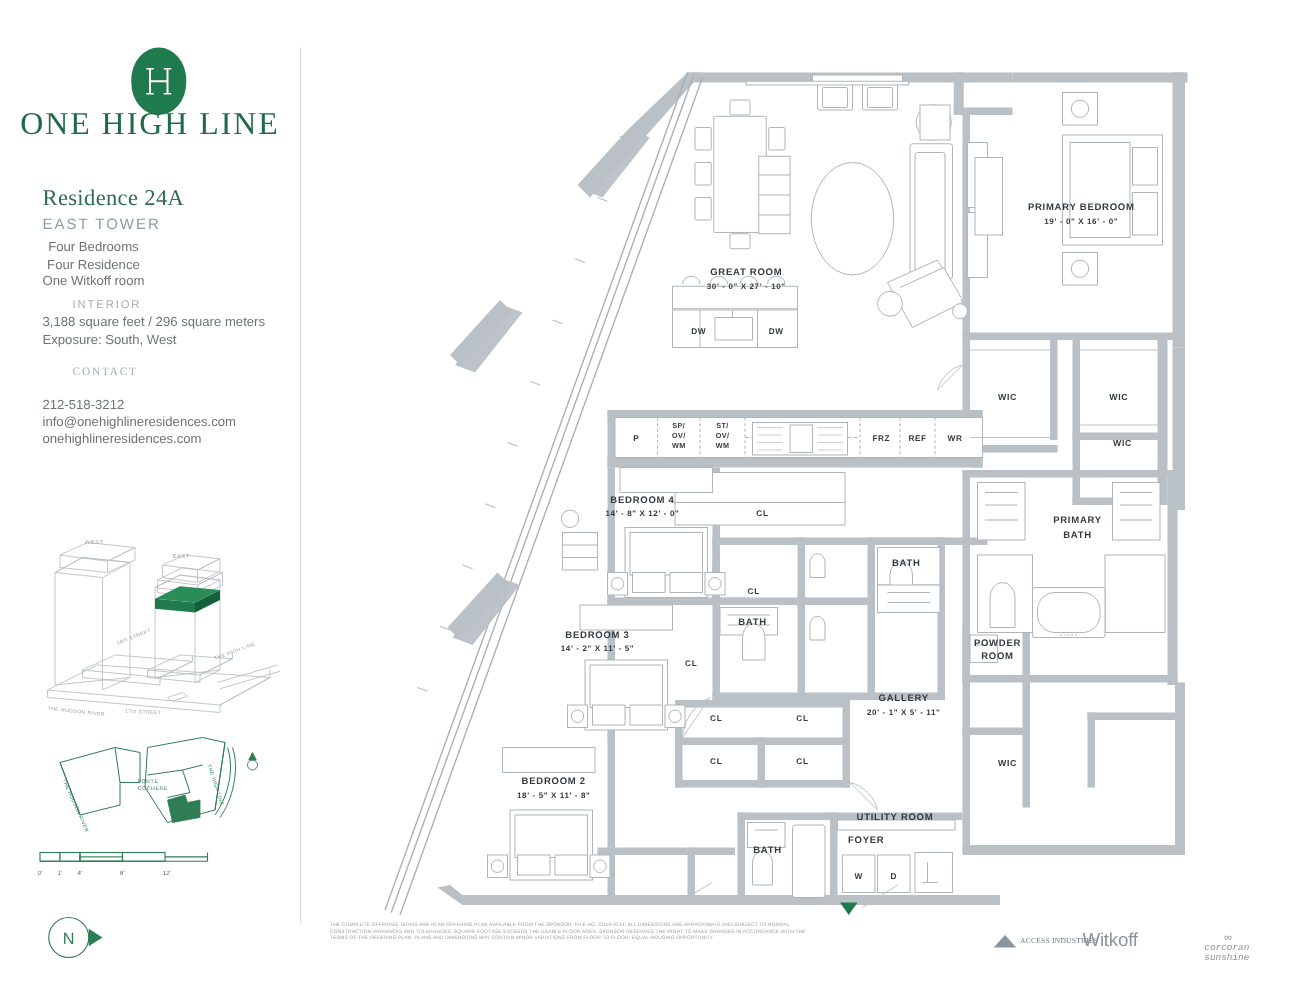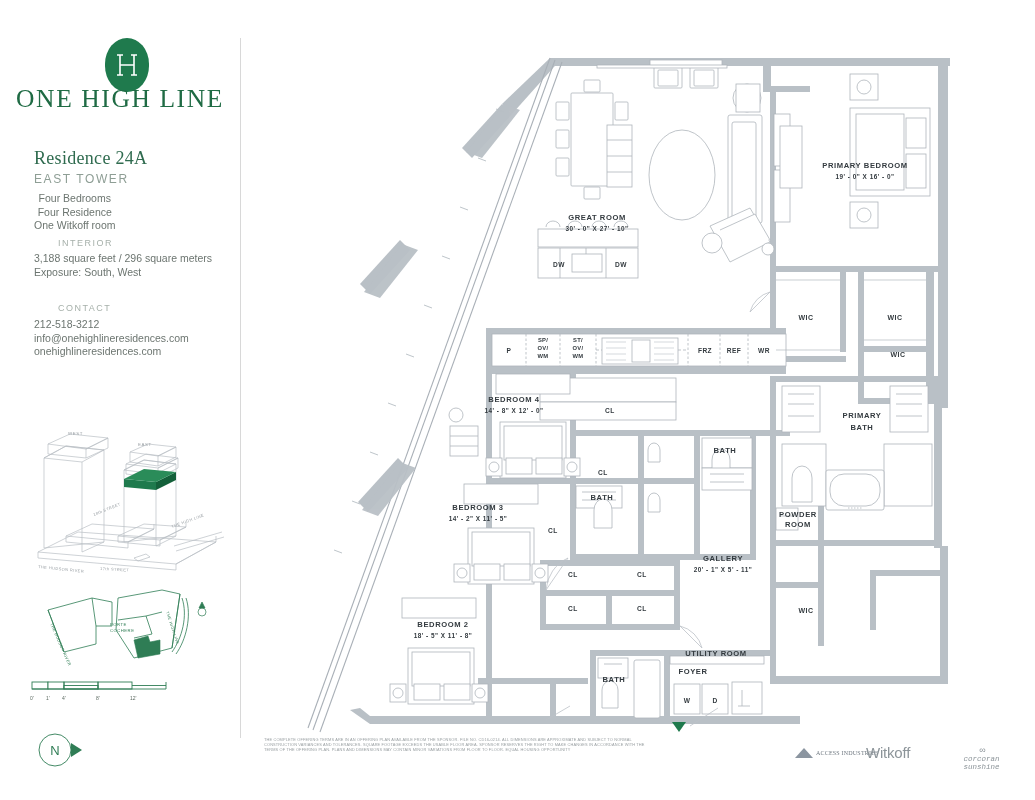--- a/index.html
+++ b/index.html
@@ -36,21 +36,21 @@
     font-size:12px;letter-spacing:1.6px;color:#8e9e95;
   }
   .blk{position:absolute;left:34px;font-size:10.5px;line-height:13.5px;color:#6c7570;}
   .blk.rooms{top:192px;text-align:center;}
   .blk.int-lines{top:252px;}
   .blk.contact-lines{top:318px;}
   .lbl{
     position:absolute;left:34px;font-size:9px;letter-spacing:1.5px;color:#a6b0aa;margin-left:24px;
   }
   .lbl.interior{top:238px;}
-  .lbl.contact{top:303px;}
+  .lbl.contact{top:292px;font-family:Liberation Serif, serif;}
 
   
   .axo{position:absolute;left:26px;top:424px;width:200px;height:150px;}
   .site{position:absolute;left:30px;top:586px;width:195px;height:100px;}
   .scalebar{position:absolute;left:30px;top:676px;width:160px;height:36px;}
 
   .compass{position:absolute;left:32px;top:728px;width:56px;height:44px;}
 
   
   .plan{position:absolute;left:250px;top:30px;width:760px;height:710px;}

